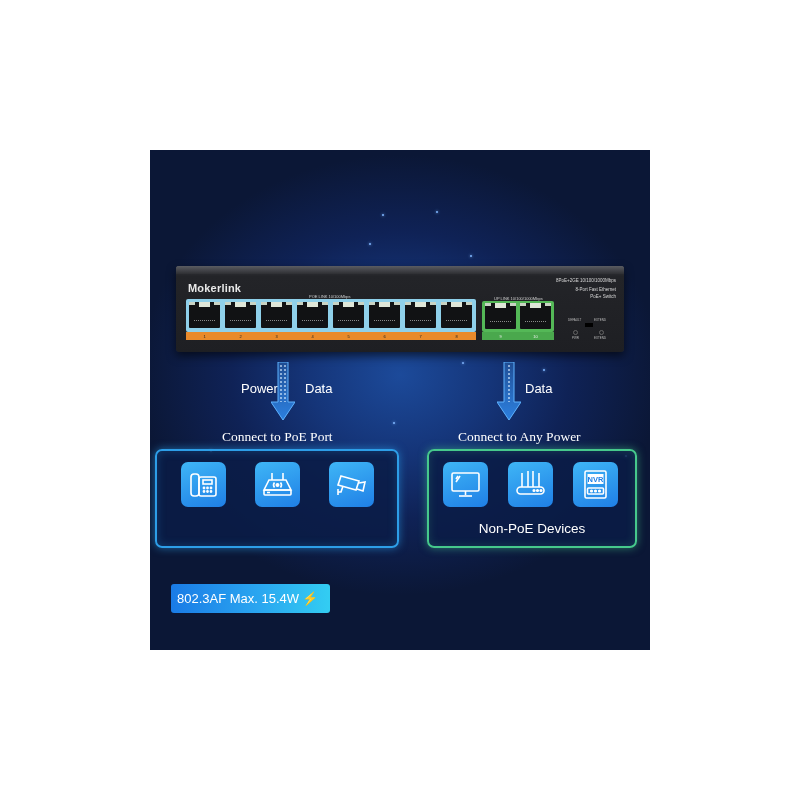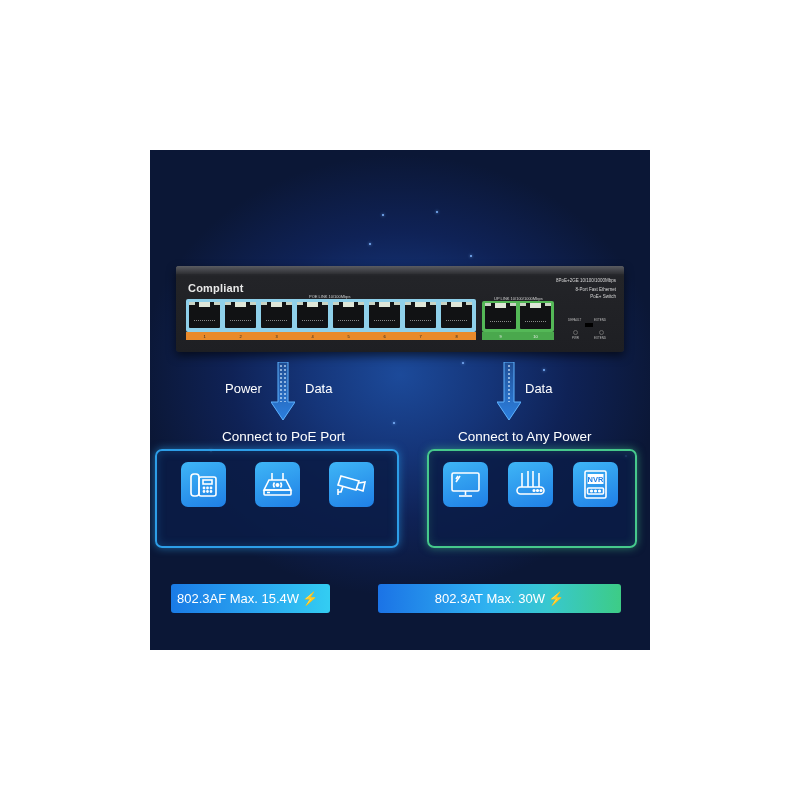--- a/index.html
+++ b/index.html
@@ -86,21 +86,21 @@
   }
   .ctrl-label { position: absolute; font-size: 3px; color: #bbb; white-space: nowrap; }
   .ctrl-toggle { position: absolute; left: 21px; top: 7px; width: 8px; height: 4px; background: #000; }
   .led { position: absolute; width: 3px; height: 3px; border-radius: 50%; border: 1px solid #666; }
 
   
   .flow-text { position: absolute; color: #ffffff; font-size: 13px; }
   .arrow {
     position: absolute; width: 24px; height: 60px;
   }
-  .connect { position: absolute; color: #ffffff; font-size: 13.5px; white-space: nowrap; }
+  .connect { position: absolute; color: #ffffff; font-size: 13.5px; white-space: nowrap; font-family: Liberation Serif, serif; }
 
   
   .box {
     position: absolute; border-radius: 7px;
     background: rgba(10, 28, 70, 0.85);
   }
   .box-poe {
     left: 5px; top: 299px; width: 240px; height: 95px;
     border: 2px solid #2d9ee8;
     box-shadow: 0 0 8px rgba(45,158,232,0.6), inset 0 0 10px rgba(45,158,232,0.25);
@@ -149,21 +149,21 @@
   <span class="star" style="left:172px;top:236px"></span>
   <span class="star" style="left:312px;top:212px"></span>
   <span class="star" style="left:243px;top:272px"></span>
   <span class="star" style="left:393px;top:219px"></span>
   <span class="star" style="left:475px;top:305px"></span>
   <span class="star" style="left:60px;top:300px"></span>
 
 
   <div class="switch">
     <div class="switch-top"></div>
-    <div class="brand">Compliant</div>
+    <div class="brand">Mokerlink</div>
     <div class="poe-label">POE LINK 10/100Mbps</div>
     <div class="uplink-label">UP LINK 10/100/1000Mbps</div>
 
     <div class="poe-group">
       <div class="port" style="left:3px">
           <span class="lip-l"></span>
           <span class="tab"></span>
           <span class="lip-r"></span>
           <span class="pins"></span>
         </div>
@@ -248,21 +248,21 @@
       <span class="ctrl-label" style="left:4px;top:2px">DEFAULT</span>
       <span class="ctrl-label" style="left:30px;top:2px">EXTEND</span>
       <span class="ctrl-toggle"></span>
       <span class="led" style="left:9px;top:14px"></span>
       <span class="led" style="left:35px;top:14px"></span>
       <span class="ctrl-label" style="left:8px;top:20px">PWR</span>
       <span class="ctrl-label" style="left:30px;top:20px">EXTEND</span>
     </div>
   </div>
 
-  <div class="flow-text" style="left:75px;top:231px">Power</div>
+  <div class="flow-text" style="left:91px;top:231px">Power</div>
   <svg class="arrow" style="left:121px;top:212px" viewBox="0 0 24 60">
     <defs>
         <linearGradient id="ag1" x1="0" y1="0" x2="0" y2="1">
           <stop offset="0" stop-color="#3a8fe8" stop-opacity="0.3"></stop>
           <stop offset="1" stop-color="#2b7fe0"></stop>
         </linearGradient>
       </defs>
     <path d="M7 0 H17 V40 H24 L12 58 L0 40 H7 Z" fill="url(#ag1)" stroke="#5fb3ff" stroke-width="1"></path>
     <line x1="10" y1="3" x2="10" y2="40" stroke="#d8ecff" stroke-width="1.2" stroke-dasharray="2 2"></line>
     <line x1="14" y1="3" x2="14" y2="40" stroke="#d8ecff" stroke-width="1.2" stroke-dasharray="2 2"></line>
@@ -345,21 +345,19 @@
       <svg viewBox="0 0 33 33" fill="none" stroke="#fff" stroke-width="1.6">
         <rect x="6" y="3" width="21" height="27" rx="1.5"></rect>
         <rect x="8.5" y="6" width="16" height="10" fill="#ffffff" stroke="none"></rect>
         <text x="16.5" y="14.2" text-anchor="middle" font-size="7.5" font-weight="bold" fill="#1f7fe6" stroke="none" font-family="Liberation Sans, sans-serif">NVR</text>
         <rect x="8.5" y="20" width="16" height="6" rx="1"></rect>
         <circle cx="12.5" cy="23" r="0.8" fill="#fff"></circle>
           <circle cx="16.5" cy="23" r="0.8" fill="#fff"></circle>
           <circle cx="20.5" cy="23" r="0.8" fill="#fff"></circle>
       </svg>
     </div>
+    <div class="box-label">Non-PoE Devices</div>
   </div>
 
   <div class="badge badge-af">
     <span>802.3AF Max. 15.4W</span><span class="bolt">⚡</span>
   </div>
-  <div class="badge badge-at">
-    <span>802.3AT Max. 30W</span><span class="bolt">⚡</span>
-  </div>
 </div>
 
 </body></html>

